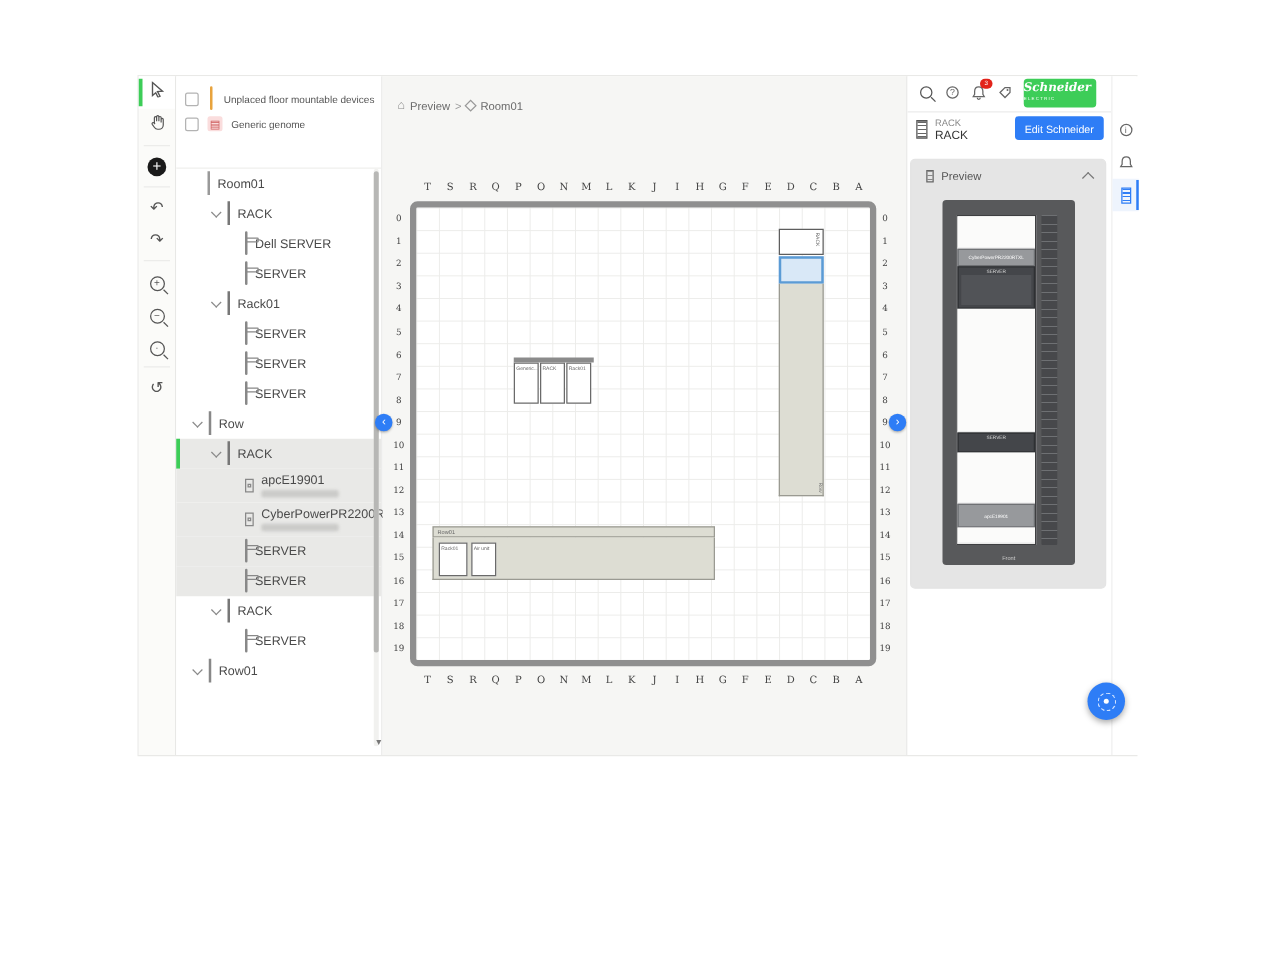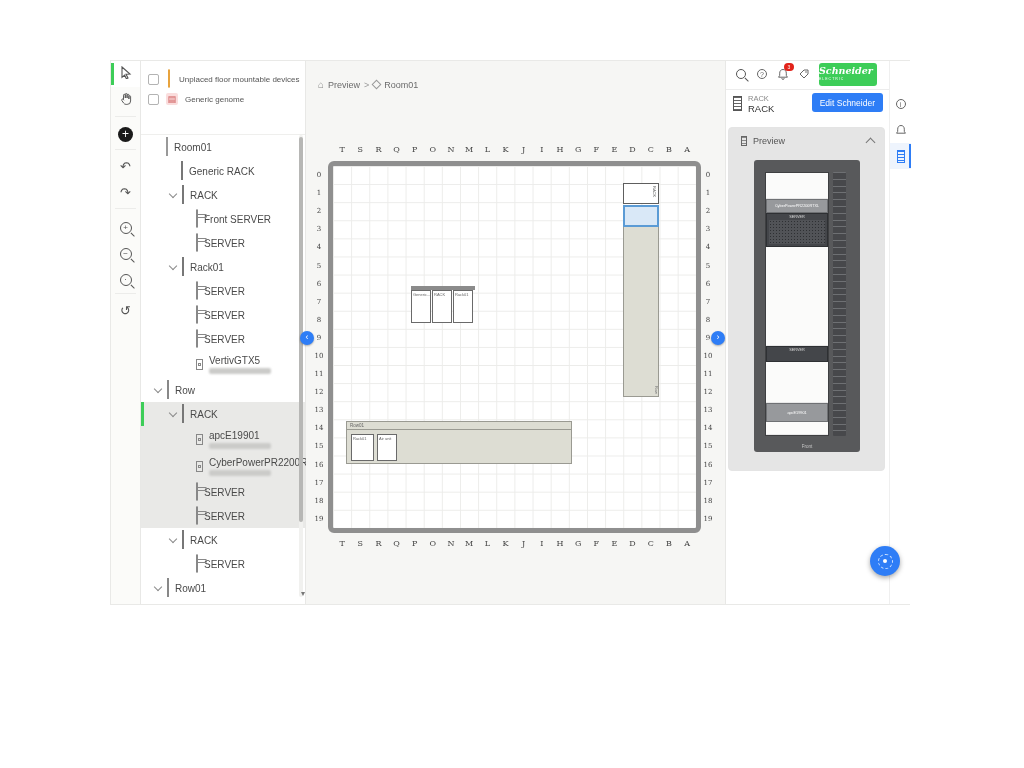--- a/index.html
+++ b/index.html
@@ -191,83 +191,66 @@
       <div class="side-divider"></div>
       <div class="tree" id="tree">
           <div class="tree-row" style="height: 24px; padding-left: 14px;">
             <span class="chev-sp"></span>
             <span><span class="i-room"></span></span>
             <span>
               <div class="tree-label">Room01</div>
             </span>
           </div>
           <div class="tree-row" style="height: 24px; padding-left: 29px;">
-            <span class="chev-sp"></span>
+            <span class="chev"></span>
             <span><span class="i-rack"></span></span>
             <span>
-              <div class="tree-label">Generic RACK</div>
+              <div class="tree-label">RACK</div>
+            </span>
+          </div>
+          <div class="tree-row" style="height: 24px; padding-left: 44px;">
+            <span class="chev-sp"></span>
+            <span><span class="i-server"></span></span>
+            <span>
+              <div class="tree-label">Dell SERVER</div>
+            </span>
+          </div>
+          <div class="tree-row" style="height: 24px; padding-left: 44px;">
+            <span class="chev-sp"></span>
+            <span><span class="i-server"></span></span>
+            <span>
+              <div class="tree-label">SERVER</div>
             </span>
           </div>
           <div class="tree-row" style="height: 24px; padding-left: 29px;">
             <span class="chev"></span>
             <span><span class="i-rack"></span></span>
             <span>
-              <div class="tree-label">RACK</div>
+              <div class="tree-label">Rack01</div>
             </span>
           </div>
           <div class="tree-row" style="height: 24px; padding-left: 44px;">
             <span class="chev-sp"></span>
             <span><span class="i-server"></span></span>
             <span>
-              <div class="tree-label">Front SERVER</div>
+              <div class="tree-label">SERVER</div>
             </span>
           </div>
           <div class="tree-row" style="height: 24px; padding-left: 44px;">
             <span class="chev-sp"></span>
             <span><span class="i-server"></span></span>
             <span>
               <div class="tree-label">SERVER</div>
             </span>
           </div>
-          <div class="tree-row" style="height: 24px; padding-left: 29px;">
-            <span class="chev"></span>
-            <span><span class="i-rack"></span></span>
-            <span>
-              <div class="tree-label">Rack01</div>
-            </span>
-          </div>
           <div class="tree-row" style="height: 24px; padding-left: 44px;">
             <span class="chev-sp"></span>
             <span><span class="i-server"></span></span>
             <span>
               <div class="tree-label">SERVER</div>
-            </span>
-          </div>
-          <div class="tree-row" style="height: 24px; padding-left: 44px;">
-            <span class="chev-sp"></span>
-            <span><span class="i-server"></span></span>
-            <span>
-              <div class="tree-label">SERVER</div>
-            </span>
-          </div>
-          <div class="tree-row" style="height: 24px; padding-left: 44px;">
-            <span class="chev-sp"></span>
-            <span><span class="i-server"></span></span>
-            <span>
-              <div class="tree-label">SERVER</div>
-            </span>
-          </div>
-          <div class="tree-row" style="height: 27px; padding-left: 44px;">
-            <span class="chev-sp"></span>
-            <span>
-              <span class="i-ups"></span>
-            </span>
-            <span>
-              <div class="tree-label">VertivGTX5</div>
-              <div class="redacted"></div>
             </span>
           </div>
           <div class="tree-row" style="height: 24px; padding-left: 14px;">
             <span class="chev"></span>
             <span><span class="i-row"></span></span>
             <span>
               <div class="tree-label">Row</div>
             </span>
           </div>
           <div class="tree-row hl sel" style="height: 24px; padding-left: 26px;">

